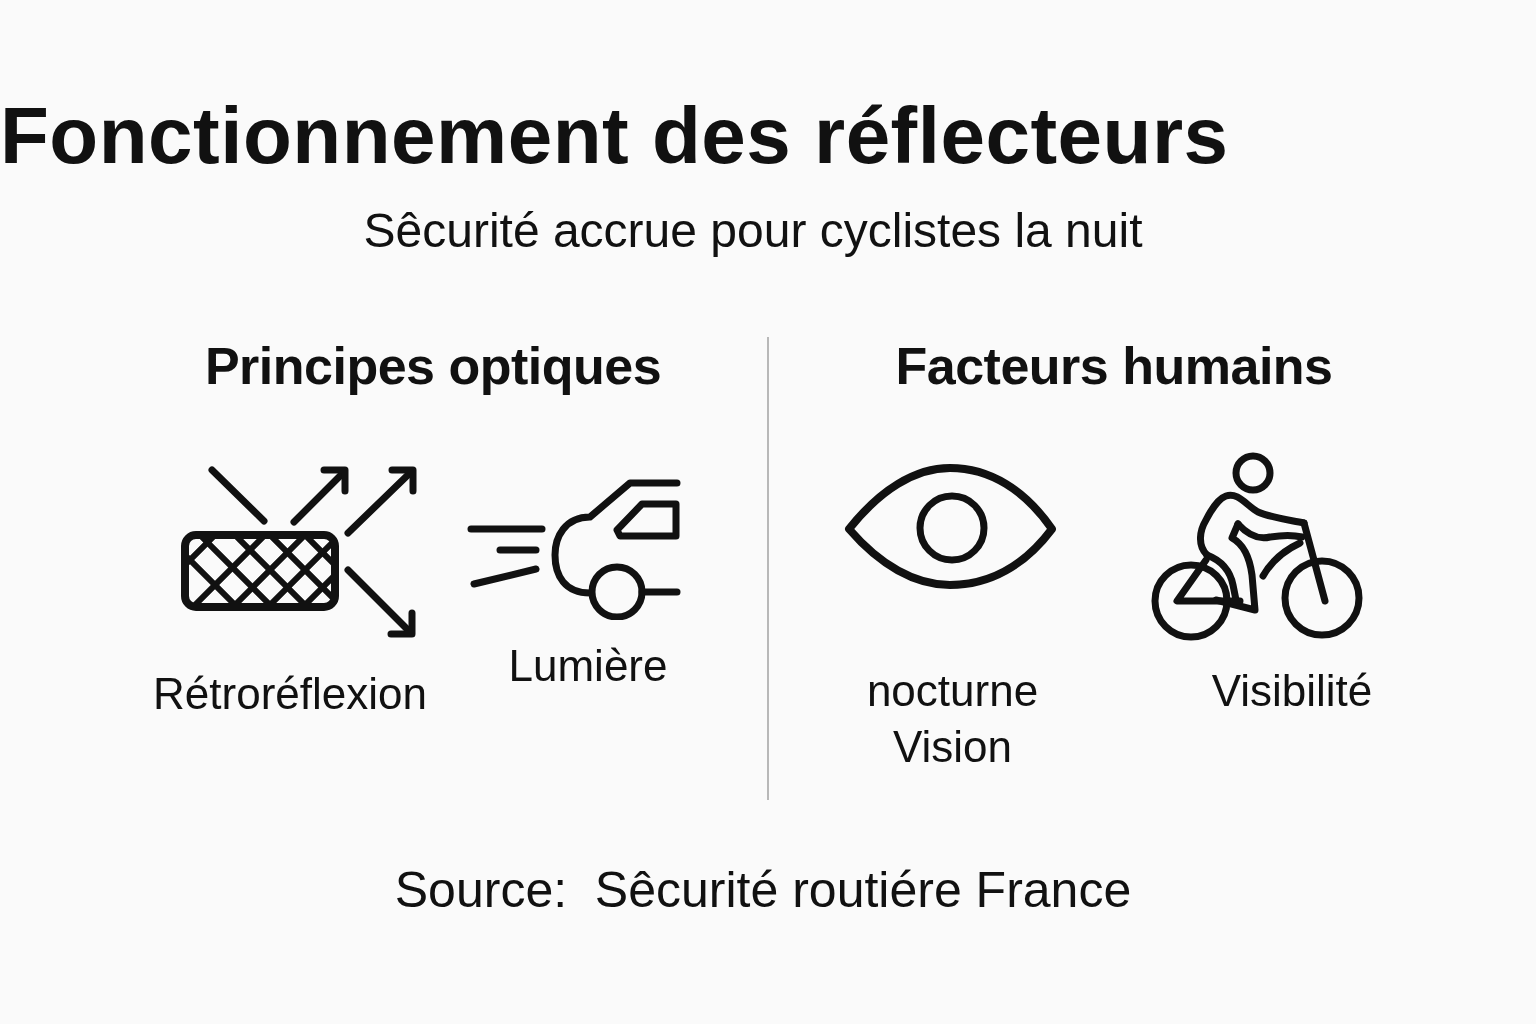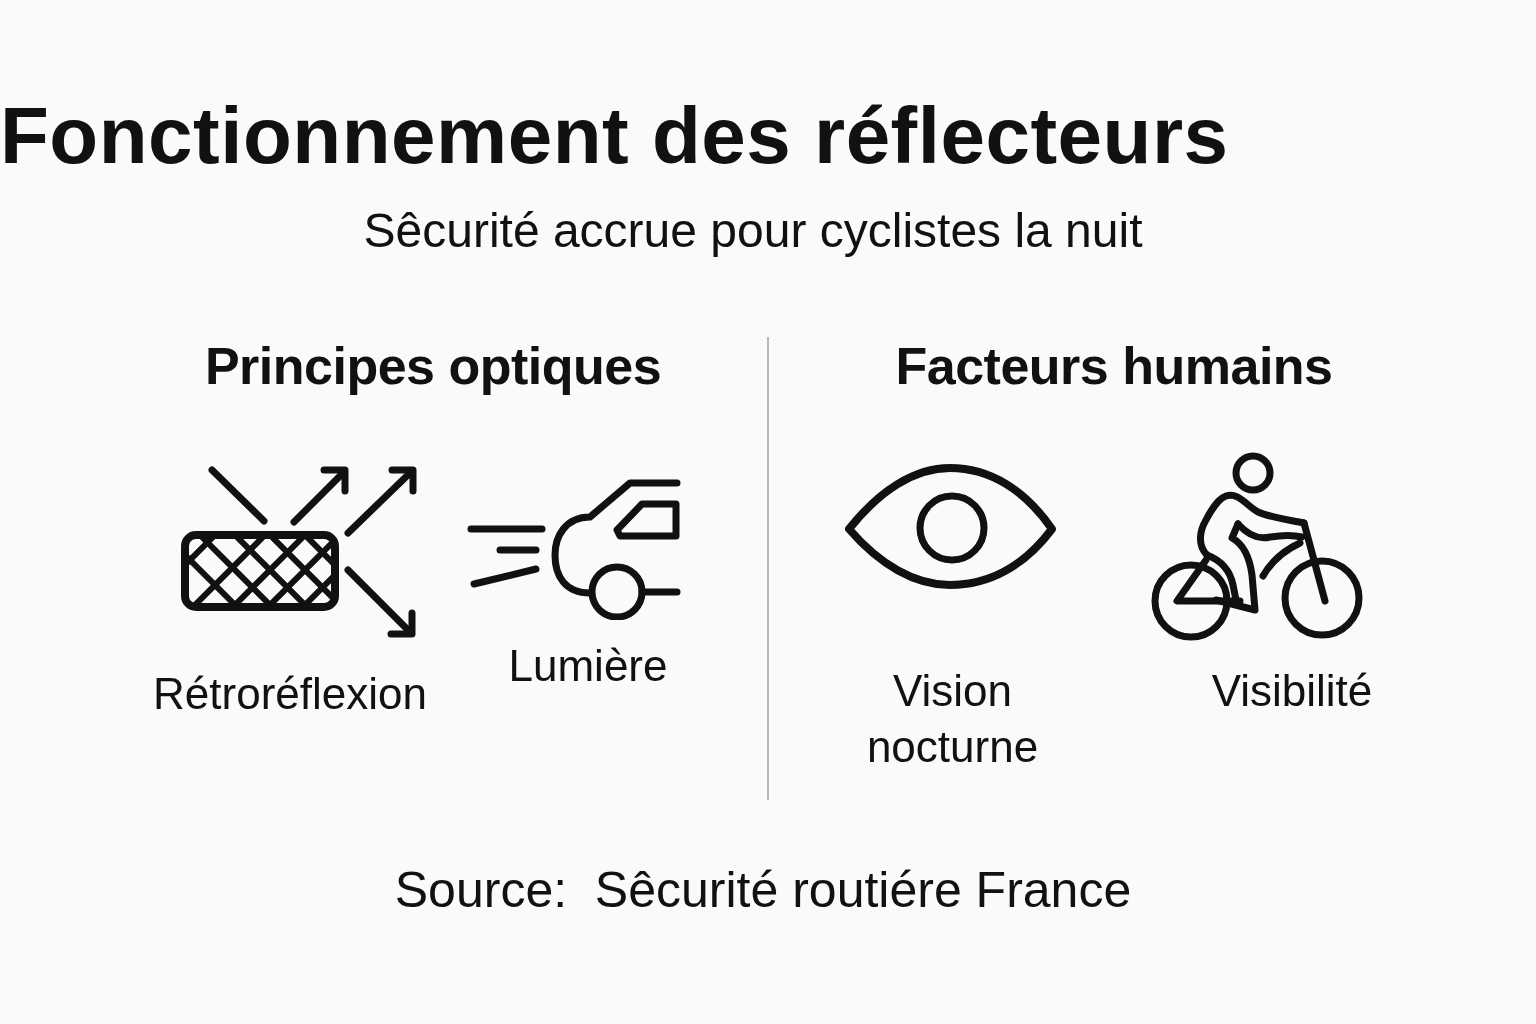--- a/index.html
+++ b/index.html
@@ -153,22 +153,22 @@
       <line x1="1304" y1="523" x2="1325" y2="601"></line>
       <path d="M 1206 560 L 1177 601 L 1240 601"></path>
       <path d="M 1263 576 C 1272 560 1285 550 1300 543"></path>
 
       <circle cx="1191" cy="601" r="36"></circle>
       <circle cx="1322" cy="598" r="37"></circle>
     </svg>
   </div>
 
   <div class="abs label" style="left:815px; width:275px; top:663px;">
+    <div>nocturne</div>
     <div>Vision</div>
-    <div>nocturne</div>
   </div>
   <div class="abs label" style="left:1152px; width:280px; top:663px;">
     <div>Visibilité</div>
   </div>
 
   <div class="abs source" style="white-space:pre;">Source:  Sêcurité routiére France</div>
 
 </div>
 
 </body></html>

